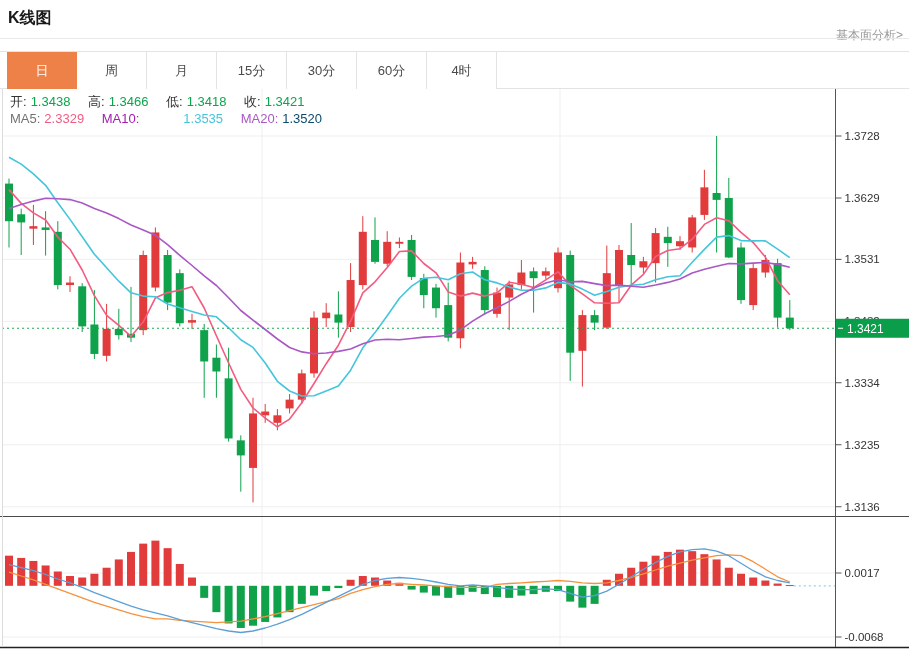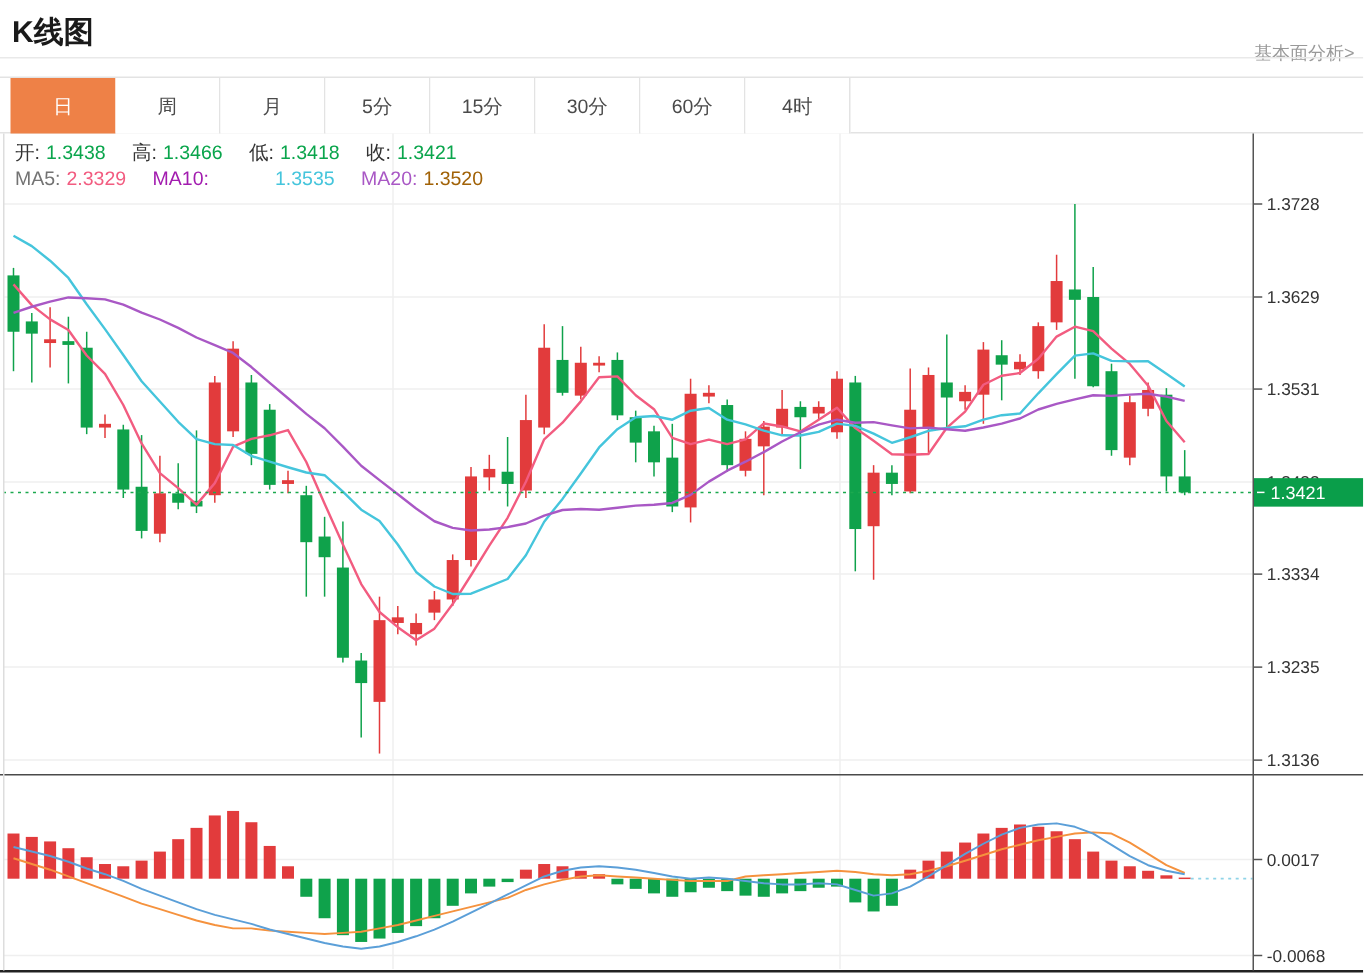--- a/index.html
+++ b/index.html
@@ -1,18 +1,18 @@
 <!DOCTYPE html>
 <html><head>
 <meta charset="utf-8">
 <style>
   html,body{margin:0;padding:0;background:#fff;}
   .page{position:relative;width:909px;height:650px;background:#fff;overflow:hidden;
         font-family:"Liberation Sans","DejaVu Sans",sans-serif;}
-  .hdr-title{position:absolute;left:8px;top:8px;font-size:20px;font-weight:bold;color:#1a1a1a;}
+  .hdr-title{position:absolute;left:8px;top:8px;font-size:16px;font-weight:bold;color:#1a1a1a;}
   .hdr-link{position:absolute;right:6px;top:27px;font-size:12px;color:#999;text-decoration:none;cursor:pointer;}
   .hdr-divider{position:absolute;left:0;top:38px;width:909px;height:0;border-top:1px solid #e9e9e9;}
   .tabs{position:absolute;left:0;top:51px;width:909px;height:38px;box-sizing:border-box;
         border-top:1px solid #e3e3e3;border-bottom:1px solid #e3e3e3;padding-left:7px;display:flex;}
   .tab{width:70px;height:37px;line-height:37px;text-align:center;font-size:13px;color:#4a4a4a;
        box-sizing:border-box;border-right:1px solid #e3e3e3;cursor:pointer;background:#fff;}
   .tab:first-child{border-left:1px solid #e3e3e3;}
   .tab.active{color:#fff;border:none;}
   #chart{position:absolute;left:0;top:0;}
   .row{position:absolute;font-size:13px;white-space:nowrap;z-index:3;}
@@ -26,21 +26,20 @@
 
 <div class="page">
   <div class="hdr-title">K线图</div>
   <a class="hdr-link">基本面分析&gt;</a>
   <div class="hdr-divider"></div>
 
   <div class="tabs" id="tabs">
       <div class="tab active" style="background: rgb(238, 129, 71);">日</div>
       <div class="tab">周</div>
       <div class="tab">月</div>
-      <div class="tab">5分</div>
       <div class="tab">15分</div>
       <div class="tab">30分</div>
       <div class="tab">60分</div>
       <div class="tab">4时</div>
     </div>
 
   <svg id="chart" width="909" height="650">
       <line x1="2" y1="136" x2="835" y2="136" stroke="#efefef" stroke-width="1"></line>
       <line x1="2" y1="198" x2="835" y2="198" stroke="#efefef" stroke-width="1"></line>
       <line x1="2" y1="259.3737373737374" x2="835" y2="259.3737373737374" stroke="#efefef" stroke-width="1"></line>
@@ -284,16 +283,16 @@
   <div class="row" style="left:10px;top:93px;">
     <span class="lb">开:</span><span class="gap" style="color: rgb(10, 165, 76);">1.3438</span>
     <span class="lb">高:</span><span class="gap" style="color: rgb(10, 165, 76);">1.3466</span>
     <span class="lb">低:</span><span class="gap" style="color: rgb(10, 165, 76);">1.3418</span>
     <span class="lb">收:</span><span style="color: rgb(10, 165, 76);">1.3421</span>
   </div>
 
   <div class="row" style="left:10px;top:111px;">
     <span style="color: #737373;">MA5:</span><span class="gap" style="color: rgb(242, 92, 128);">2.3329</span>
     <span style="color: #a21caf;">MA10:</span><span class="gap" style="color: rgb(69, 197, 220); margin-left: 40px;">1.3535</span>
-    <span style="color: rgb(169, 88, 197);">MA20:</span><span style="color: #a16207;">1.3520</span>
+    <span style="color: rgb(169, 88, 197);">MA20:</span><span style="color: #0c4a6e;">1.3520</span>
   </div>
 
 </div>
 
 </body></html>

